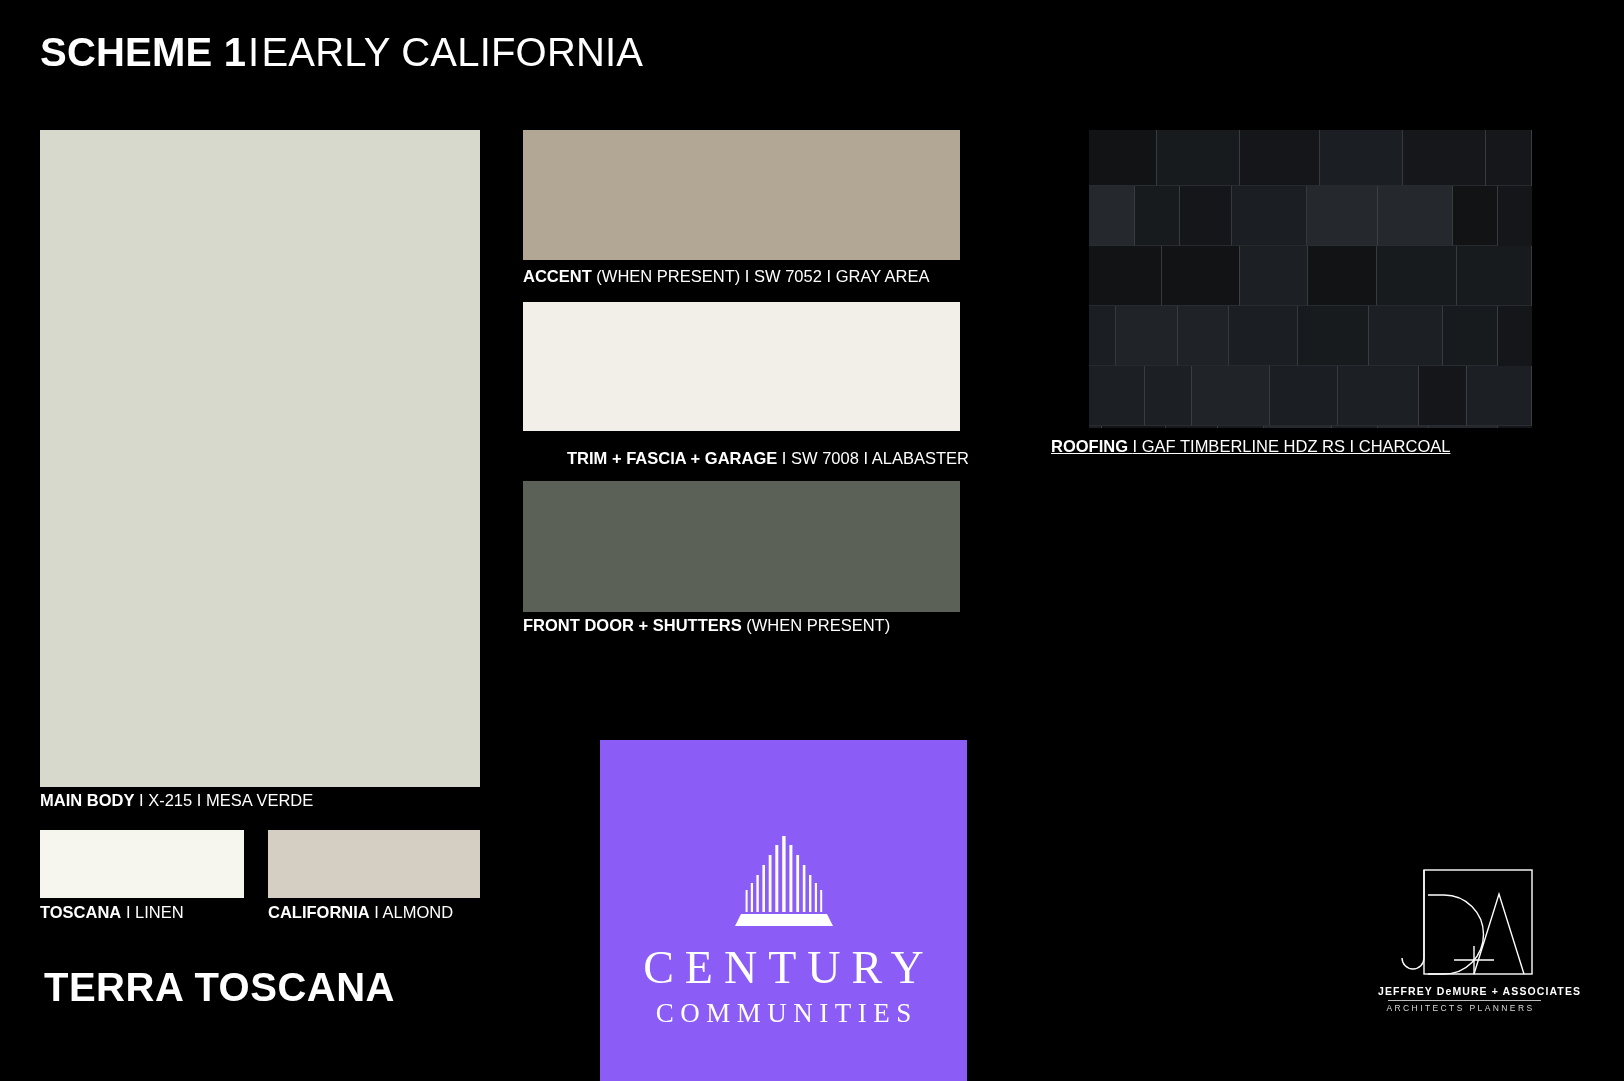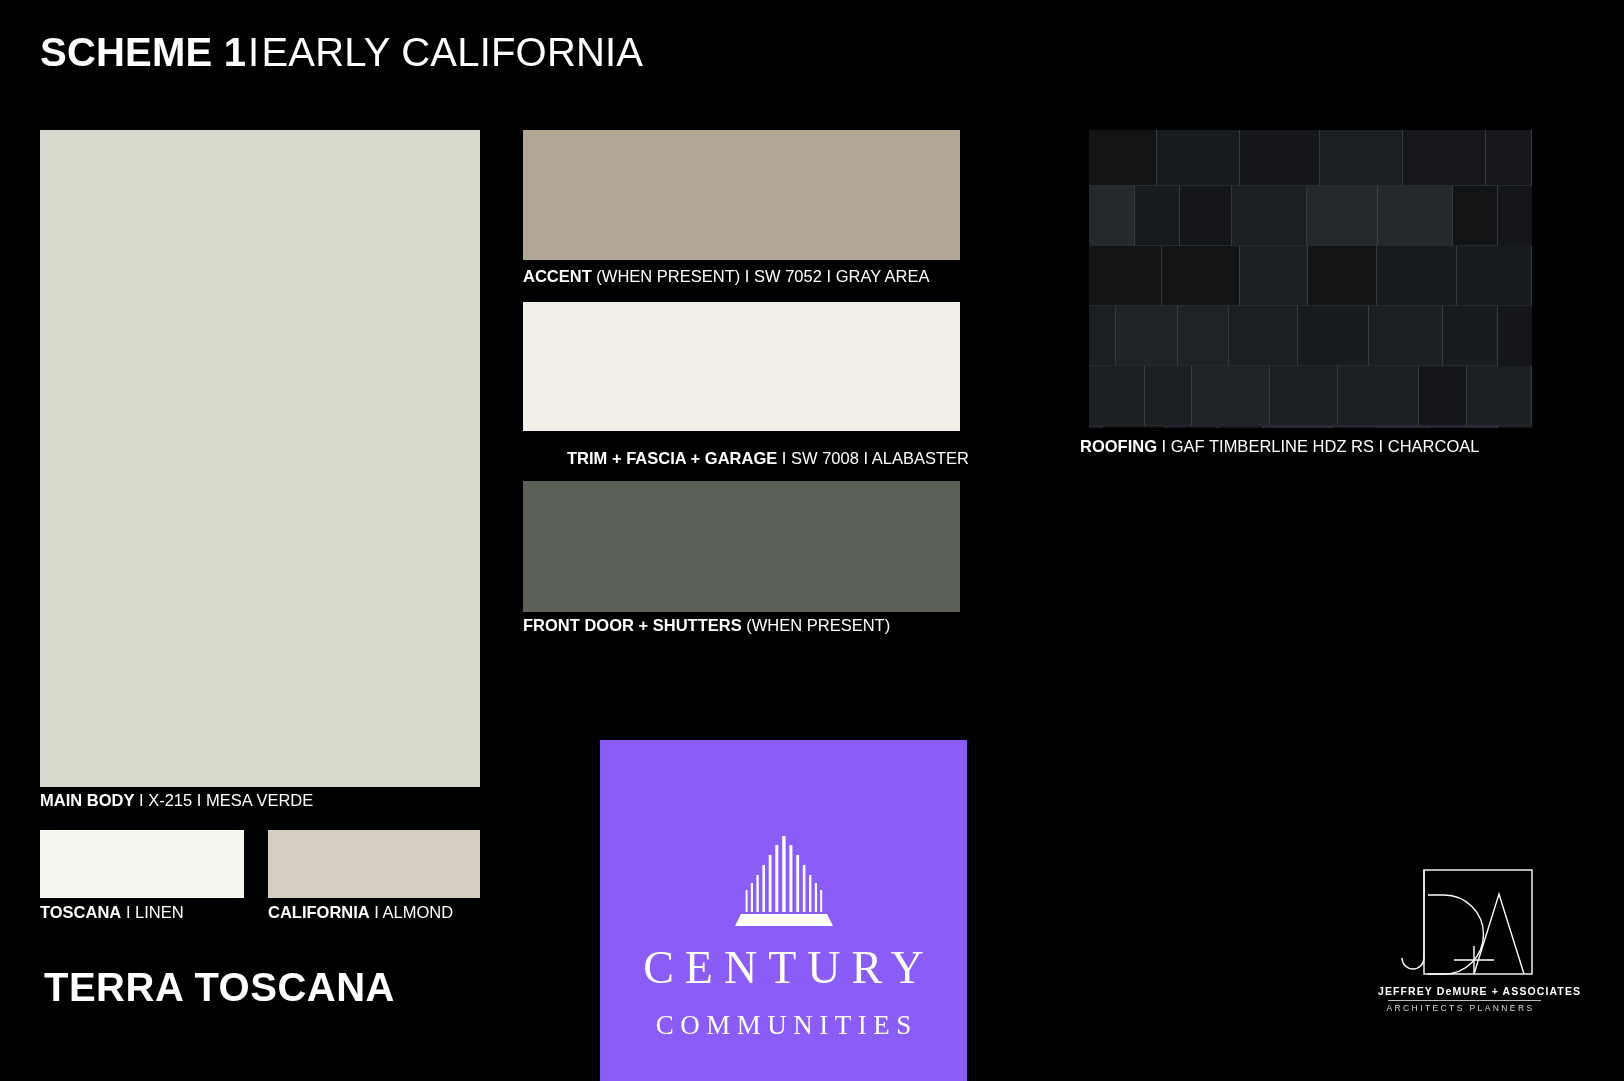--- a/index.html
+++ b/index.html
@@ -100,21 +100,21 @@
     left: 0; width: 100%;
     height: 60px;
     display: flex;
   }
   .shingle {
     height: 100%;
     box-sizing: border-box;
     border-right: 1px solid #3c4045;
     border-bottom: 1px solid #2a2d31;
   }
-  #roof-label { left: 1080px; top: 436px; }
+  #roof-label { left: 1051px; top: 436px; text-decoration: underline; }
 
   
   #terra-title {
     position: absolute;
     left: 44px;
     top: 967px;
     font-size: 40px;
     font-weight: bold;
     letter-spacing: 0.5px;
     line-height: 1;
@@ -144,21 +144,21 @@
     font-family: "Liberation Serif", serif;
     font-size: 46px;
     letter-spacing: 11px;
     text-indent: 11px;
     line-height: 1;
     color: #ffffff;
   }
   #century-subword {
     position: absolute;
     left: 0; right: 0;
-    top: 272px;
+    top: 260px;
     text-align: center;
     font-family: "Liberation Serif", serif;
     font-size: 27px;
     letter-spacing: 6.5px;
     text-indent: 6.5px;
     line-height: 1;
     color: #ffffff;
   }
 
   

